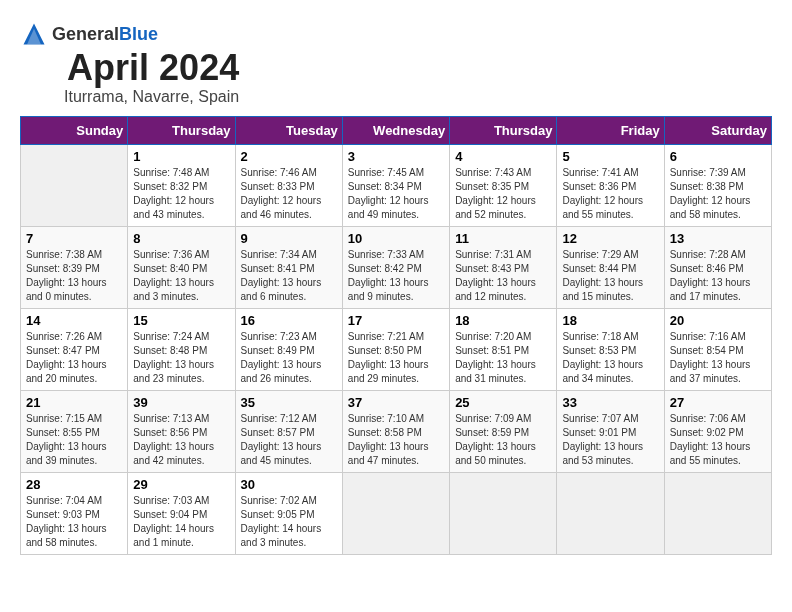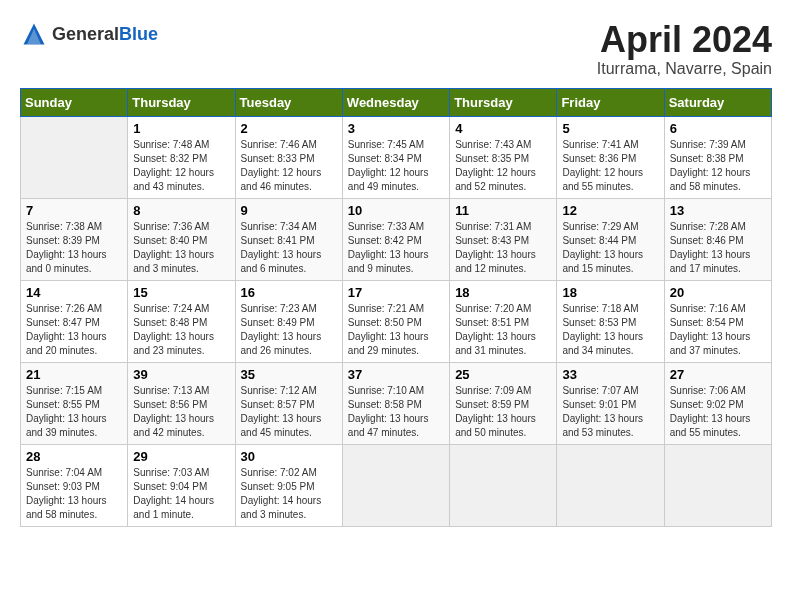--- a/index.html
+++ b/index.html
@@ -8,20 +8,21 @@
       background: #fff;
       width: 792px;
       min-height: 612px;
       padding: 20px;
     }
     .header {
       display: flex;
       justify-content: space-between;
       align-items: flex-start;
       margin-bottom: 10px;
+      flex-direction: column;
     }
     .logo {
       display: flex;
       align-items: center;
       gap: 4px;
     }
     .logo-text-general {
       font-size: 18px;
       font-weight: bold;
       color: #333;
@@ -30,42 +31,43 @@
       font-size: 18px;
       font-weight: bold;
       color: #1565c0;
     }
     .logo-icon {
       width: 28px;
       height: 28px;
     }
     .title-block {
       text-align: right;
+      margin-left: 44px;
     }
     .month-title {
       font-size: 36px;
       font-weight: bold;
       color: #222;
       line-height: 1.1;
     }
     .location-title {
       font-size: 16px;
       color: #444;
       text-align: center;
     }
     table {
       width: 100%;
       border-collapse: collapse;
       font-size: 11px;
     }
     thead tr th {
-      background: #4d7c0f;
+      background: #701a75;
       color: #fff;
       padding: 6px 4px;
-      text-align: left;
+      text-align: right;
       font-size: 13px;
       font-weight: bold;
       border: 1px solid #1565c0;
     }
     td {
       border: 1px solid #ccc;
       vertical-align: top;
       padding: 4px 5px;
       width: 107px;
       height: 80px;

